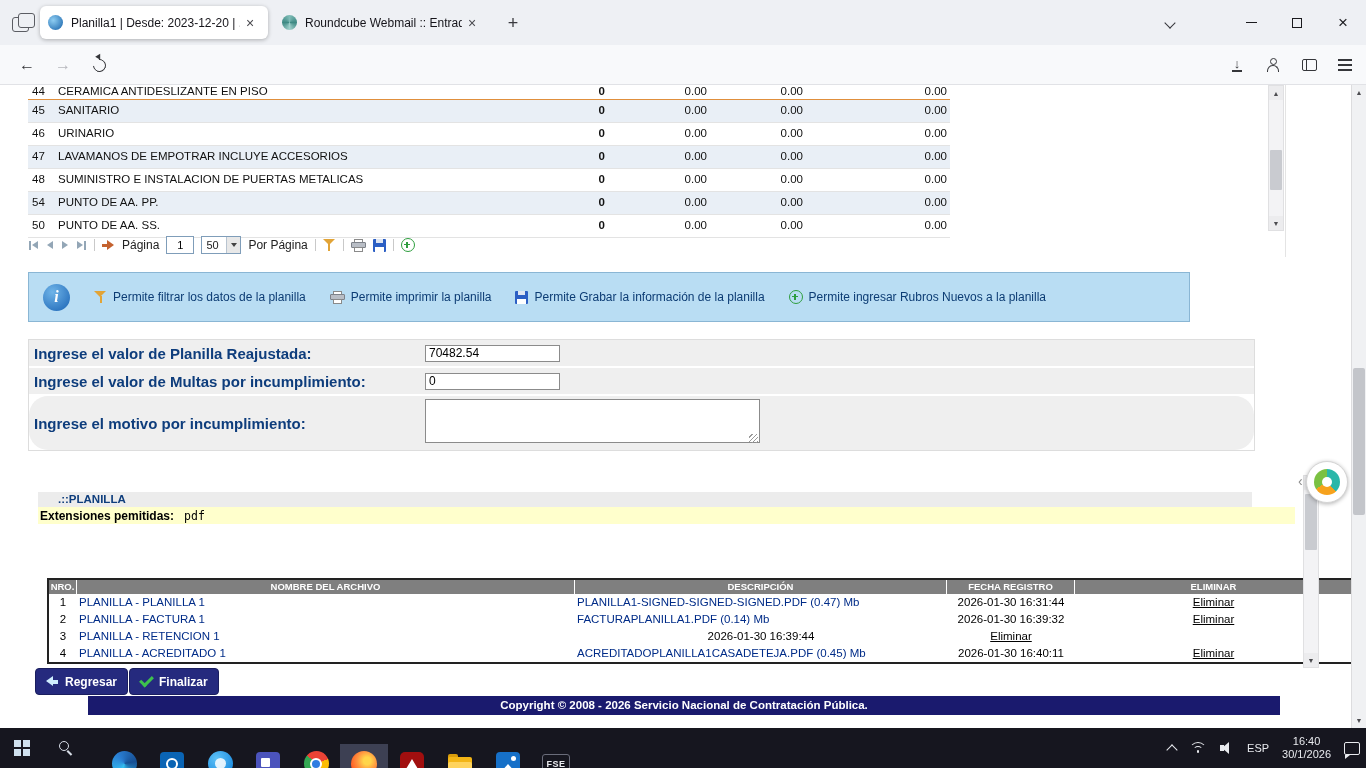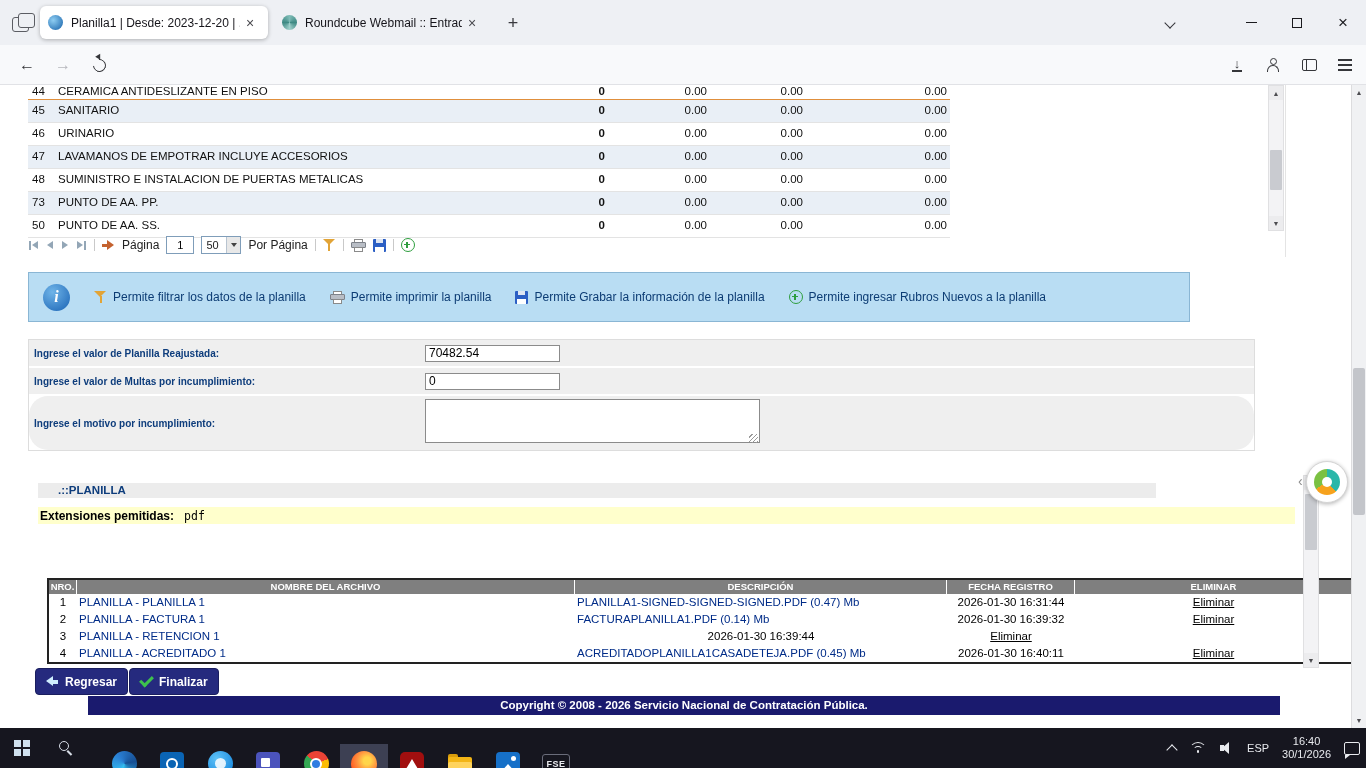--- a/index.html
+++ b/index.html
@@ -113,29 +113,29 @@
   
   .infobox{position:absolute;left:28px;top:187px;width:1162px;height:50px;background:#b9ddf3;border:1px solid #8ab6d4;box-sizing:border-box;display:flex;align-items:center;padding:0 14px;gap:24px;}
   .info-i{width:27px;height:27px;border-radius:50%;background:radial-gradient(circle at 35% 30%,#6fb4e8,#1a63b4);color:#fff;font:italic bold 16px "Liberation Serif",serif;display:flex;align-items:center;justify-content:center;flex:0 0 auto;}
   .ib-item{display:flex;align-items:center;gap:6px;color:#0c3c74;font-size:12px;}
 
   
   .formbox{position:absolute;left:28px;top:254px;width:1227px;border:1px solid #ddd;box-sizing:border-box;}
   .frow{display:flex;background:#efefef;border-bottom:2px solid #fff;}
   .frow.r1,.frow.r2{height:26px;}
   .frow.r3{height:54px;border-bottom:none;border-radius:19px;}
-  .flabel{width:396px;box-sizing:border-box;padding-left:5px;color:#0e3d7c;font-weight:bold;font-size:10px;display:flex;align-items:center;}
+  .flabel{width:396px;box-sizing:border-box;padding-left:5px;color:#0e3d7c;font-weight:bold;font-size:15px;display:flex;align-items:center;}
   .ffield{flex:1;display:flex;align-items:center;}
   .tinput{width:135px;height:17px;border:1px solid #8b8b8b;font-size:12px;padding:0 3px;box-sizing:border-box;background:#fff;font-family:"Liberation Sans",sans-serif;}
   .tarea-wrap{position:relative;margin:5px 0;}
   .tarea{width:335px;height:44px;border:1px solid #8b8b8b;resize:none;font-size:12px;box-sizing:border-box;background:#fff;font-family:"Liberation Sans",sans-serif;}
   .grip{position:absolute;right:2px;bottom:4px;width:9px;height:9px;background:repeating-linear-gradient(135deg,transparent 0 2px,#9a9a9a 2px 3px);}
 
   
-  .sec-title{position:absolute;left:38px;top:398px;width:1118px;height:15px;background:#ececec;color:#0e3d7c;font-weight:bold;font-size:11.5px;line-height:15px;padding-left:20px;box-sizing:border-box;}
+  .sec-title{position:absolute;left:38px;top:407px;width:1214px;height:15px;background:#ececec;color:#0e3d7c;font-weight:bold;font-size:11.5px;line-height:15px;padding-left:20px;box-sizing:border-box;}
   .sec-yellow{position:absolute;left:38px;top:422px;width:1257px;height:17px;background:#ffffcc;display:flex;align-items:center;font-size:12px;color:#000;}
   .sec-yellow .lbl{font-weight:bold;padding-left:2px;}
   .sec-yellow .val{margin-left:10px;font-family:"DejaVu Sans Mono",monospace;font-size:11.5px;}
   .uprow{position:absolute;left:42px;top:452px;height:22px;display:flex;align-items:center;gap:7px;font-size:12px;color:#000;}
   .up-input{width:202px;height:18px;border:1px solid #777;box-sizing:border-box;background:#fff;}
   .btn-gray{height:21px;background:linear-gradient(#f6f6f6,#dddddd);border:1px solid #8d8d8d;border-radius:3px;font-size:12px;padding:0 8px;display:flex;align-items:center;color:#000;}
 
   
   .ftable{position:absolute;left:47px;top:493px;width:1307px;border:2px solid #222;box-sizing:border-box;background:#fff;}
   .fhead{display:grid;grid-template-columns:28px 498px 372px 128px 1fr;background:#7f7f7f;height:14px;}
@@ -337,21 +337,21 @@
       </div>
       <div class="rubrow">
         <div class="c-num">48</div>
         <div class="c-desc">SUMINISTRO E INSTALACION DE PUERTAS METALICAS</div>
         <div class="c-cant">0</div>
         <div class="c-r">0.00</div>
         <div class="c-r">0.00</div>
         <div class="c-r">0.00</div>
       </div>
       <div class="rubrow shade">
-        <div class="c-num">73</div>
+        <div class="c-num">54</div>
         <div class="c-desc">PUNTO DE AA. PP.</div>
         <div class="c-cant">0</div>
         <div class="c-r">0.00</div>
         <div class="c-r">0.00</div>
         <div class="c-r">0.00</div>
       </div>
       <div class="rubrow">
         <div class="c-num">50</div>
         <div class="c-desc">PUNTO DE AA. SS.</div>
         <div class="c-cant">0</div>

